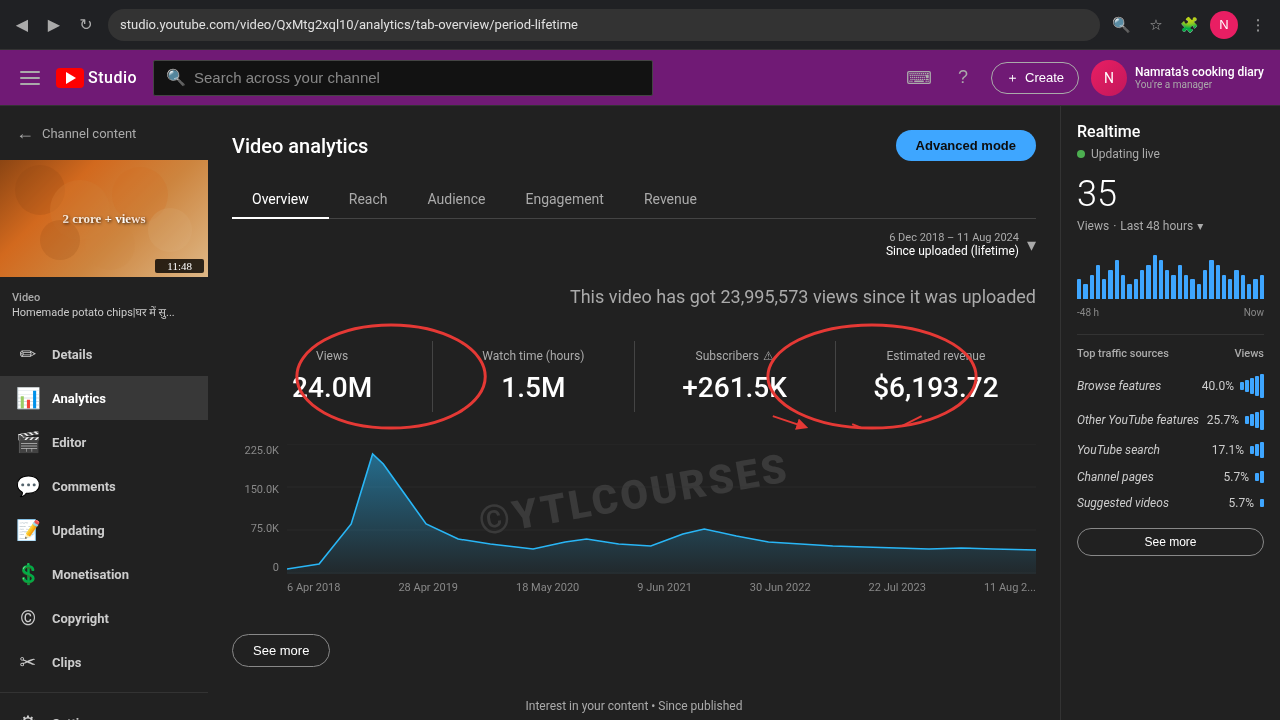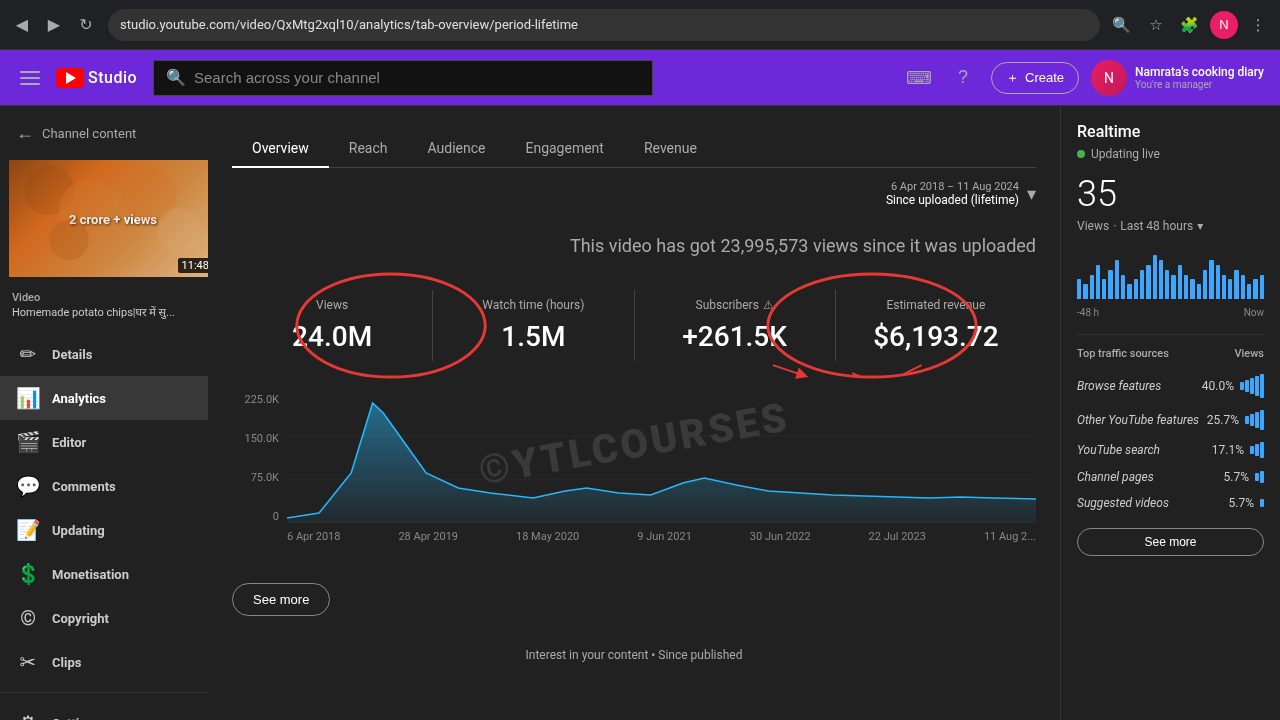--- a/index.html
+++ b/index.html
@@ -8,21 +8,21 @@
     
     .browser-chrome { background: #202124; height: 50px; display: flex; align-items: center; padding: 0 8px; gap: 8px; border-bottom: 1px solid #333; }
     .browser-nav-btns { display: flex; gap: 4px; }
     .nav-btn { width: 28px; height: 28px; border-radius: 50%; background: transparent; border: none; color: #aaa; font-size: 16px; cursor: pointer; display: flex; align-items: center; justify-content: center; }
     .address-bar { flex: 1; background: #333; border-radius: 20px; height: 32px; display: flex; align-items: center; padding: 0 12px; color: #e0e0e0; font-size: 13px; }
     .browser-icons { display: flex; gap: 6px; align-items: center; }
     .browser-icon-btn { width: 28px; height: 28px; border-radius: 50%; background: transparent; border: none; color: #aaa; font-size: 15px; cursor: pointer; display: flex; align-items: center; justify-content: center; }
 
     
     .app { display: flex; flex-direction: column; height: 670px; }
-    .header { background: #6d28d9; height: 56px; display: flex; align-items: center; padding: 0 16px; gap: 16px; border-bottom: 1px solid #333; flex-shrink: 0; }
+    .header { background: #701a75; height: 56px; display: flex; align-items: center; padding: 0 16px; gap: 16px; border-bottom: 1px solid #333; flex-shrink: 0; }
     .header-left { display: flex; align-items: center; gap: 12px; }
     .hamburger { width: 28px; height: 28px; display: flex; flex-direction: column; justify-content: center; gap: 4px; cursor: pointer; padding: 4px; }
     .hamburger span { display: block; height: 2px; background: #aaa; border-radius: 1px; }
     .yt-logo { display: flex; align-items: center; gap: 4px; }
     .yt-icon { background: #ff0000; border-radius: 4px; width: 28px; height: 20px; display: flex; align-items: center; justify-content: center; }
     .yt-play { width: 0; height: 0; border-top: 6px solid transparent; border-bottom: 6px solid transparent; border-left: 10px solid white; margin-left: 2px; }
     .yt-studio-text { font-size: 16px; font-weight: 500; color: #fff; letter-spacing: 0.5px; }
     .search-bar { flex: 1; max-width: 500px; height: 36px; background: #121212; border: 1px solid #444; border-radius: 2px; display: flex; align-items: center; padding: 0 12px; gap: 8px; }
     .search-bar input { background: transparent; border: none; outline: none; color: #fff; font-size: 15px; flex: 1; }
     .search-bar input::placeholder { color: #888; }
@@ -40,23 +40,23 @@
 
     
     .sidebar { width: 208px; background: #212121; flex-shrink: 0; overflow-y: auto; padding: 8px 0; }
     .sidebar::-webkit-scrollbar { width: 4px; }
     .sidebar::-webkit-scrollbar-track { background: transparent; }
     .sidebar::-webkit-scrollbar-thumb { background: #555; }
 
     .channel-content-btn { display: flex; align-items: center; gap: 8px; padding: 8px 16px; color: #aaa; font-size: 13px; cursor: pointer; }
     .back-icon { font-size: 18px; }
 
-    .video-thumbnail { margin: 8px 9px; position: relative; }
+    .video-thumbnail { margin: 8px 0; position: relative; font-family: Liberation Serif, serif; }
     .video-thumb-placeholder { width: 208px; height: 117px; background: linear-gradient(135deg, #8B4513 0%, #D2691E 30%, #CD853F 60%, #DEB887 100%); display: flex; align-items: center; justify-content: center; position: relative; overflow: hidden; }
-    .video-time-badge { position: absolute; bottom: 4px; right: 4px; background: rgba(0,0,0,0.8); color: #fff; font-size: 11px; padding: 1px 4px; border-radius: 2px; }
+    .video-time-badge { position: absolute; bottom: 4px; right: 4px; background: rgba(0,0,0,0.8); color: #fff; font-size: 11px; padding: 1px 12px; border-radius: 2px; }
     .video-views-overlay { position: absolute; top: 50%; left: 50%; transform: translate(-50%, -50%); color: #fff; font-size: 14px; font-weight: 700; text-align: center; text-shadow: 1px 1px 3px rgba(0,0,0,0.8); white-space: nowrap; }
 
     .video-info { padding: 6px 12px 4px; }
     .video-label { font-size: 11px; color: #aaa; font-weight: 500; }
     .video-title { font-size: 11px; color: #ccc; margin-top: 2px; line-height: 1.3; }
 
     .sidebar-nav { margin-top: 8px; }
     .sidebar-item { display: flex; align-items: center; gap: 12px; padding: 10px 16px; color: #ccc; font-size: 13px; cursor: pointer; border-radius: 0; }
     .sidebar-item.active { background: #383838; color: #fff; }
     .sidebar-icon { font-size: 20px; width: 24px; text-align: center; }
@@ -263,32 +263,36 @@
       <div class="sidebar-divider"></div>
 
       <div class="sidebar-item" style="margin-top:auto;">
         <span class="sidebar-icon">⚙</span>
         <span class="sidebar-item-label">Settings</span>
       </div>
     </div>
 
     <div class="main">
       <div class="content-area">
+        <div class="page-header">
+          <h1 class="page-title">Video analytics</h1>
+          <button class="advanced-btn">Advanced mode</button>
+        </div>
 
         <div class="tabs">
           <div class="tab active">Overview</div>
           <div class="tab">Reach</div>
           <div class="tab">Audience</div>
           <div class="tab">Engagement</div>
           <div class="tab">Revenue</div>
         </div>
 
         <div class="date-filter">
           <div class="date-range">
-            <div class="date-range-line1">6 Apr 2018 – 11 Aug 2024</div>
+            <div class="date-range-line1">6 Dec 2018 – 11 Aug 2024</div>
             <div class="date-range-line2">Since uploaded (lifetime)</div>
           </div>
           <span class="chevron-icon">▾</span>
         </div>
 
         <div class="hero-stat">This video has got 23,995,573 views since it was uploaded</div>
 
         
         <div class="stats-row-wrapper" style="position:relative;">
           <div class="stats-row">

